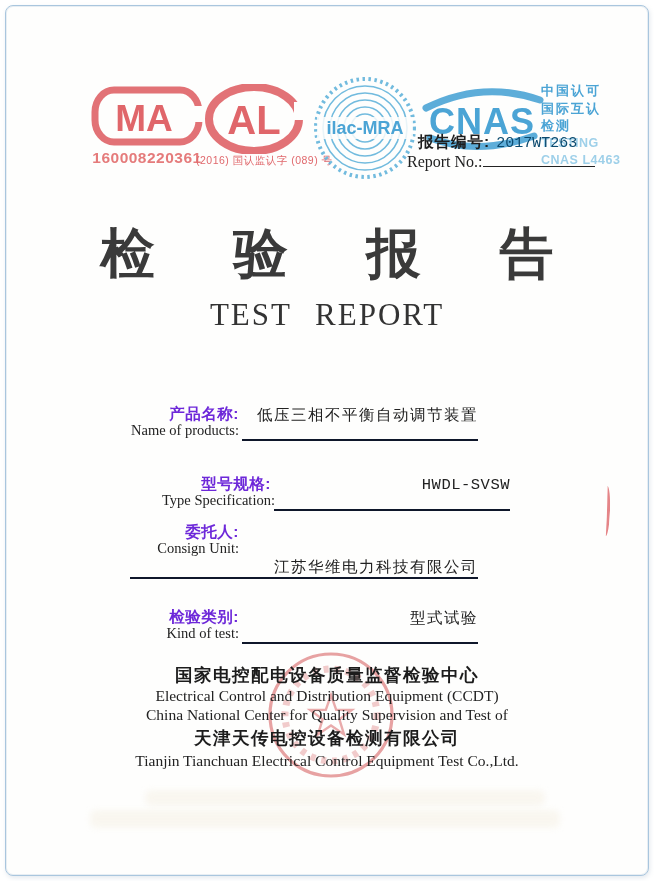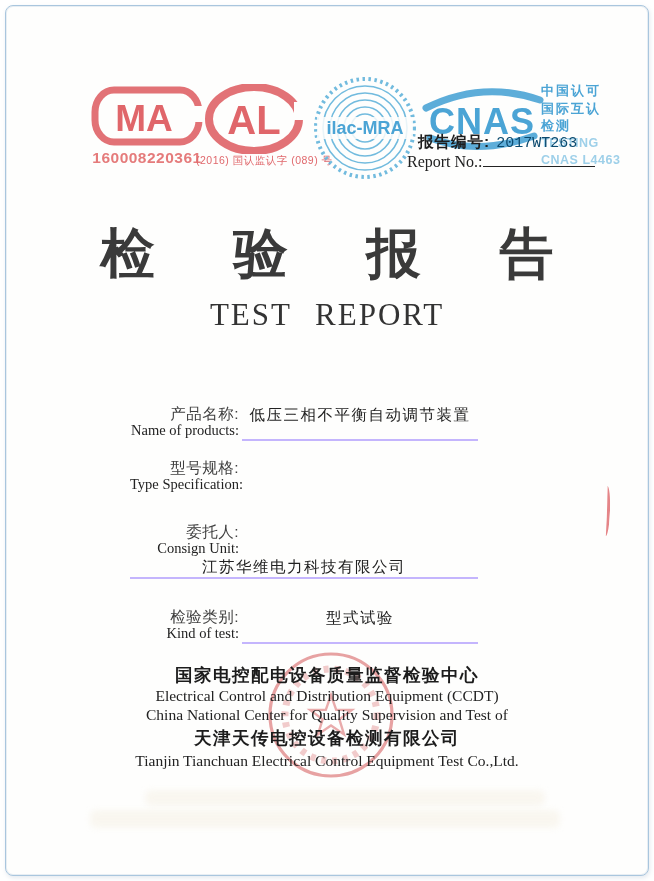--- a/index.html
+++ b/index.html
@@ -40,25 +40,25 @@
   }
   .title-en {
     width:100%; text-align:center;
     font-family:"Liberation Serif", serif;
     font-size:31px; color:#333; letter-spacing:2px; word-spacing:14px;
   }
 
   
   .field-row { position:absolute; left:130px; width:348px; display:flex; }
   .field-labels { width:112px; text-align:right; padding-right:3px; }
-  .field-label-cn { font-size:15.5px; font-weight:normal; color:#404040; line-height:17px; letter-spacing:0.5px; white-space:nowrap; }
+  .field-label-cn { font-size:15.5px; font-weight:bold; color:#6d28d9; line-height:17px; letter-spacing:0.5px; white-space:nowrap; }
   .field-label-en { font-family:"Liberation Serif", serif; font-size:14.5px; color:#222; line-height:17px; white-space:nowrap; }
   .field-value-area {
-    flex:1; border-bottom:2px solid #c4b5fd;
-    text-align:center; height:36px; padding-top:0;
+    flex:1; border-bottom:2px solid #0f172a;
+    text-align:right; height:36px; padding-top:0;
   }
   .field-value { font-size:15.5px; color:#222; letter-spacing:1.5px; line-height:20px; }
   .field-value.mono { font-family:"Liberation Mono", monospace; letter-spacing:0.5px; }
 
   
   .footer-block { position:absolute; left:0; top:664px; width:654px; text-align:center; }
   .footer-cn { font-size:17.5px; font-weight:bold; color:#1c1c1c; letter-spacing:1.5px; line-height:23px; }
   .footer-en { font-family:"Liberation Serif", serif; font-size:15.5px; color:#222; line-height:18.5px; }
 
   .seal-wrap { opacity:.62; }
@@ -134,24 +134,27 @@
 <div class="field-row" style="top:405px;">
   <div class="field-labels">
     <div class="field-label-cn">产品名称:</div>
     <div class="field-label-en">Name of products:</div>
   </div>
   <div class="field-value-area">
     <div class="field-value">低压三相不平衡自动调节装置</div>
   </div>
 </div>
 
-<div class="field-row" style="top:459px;">
+<div class="field-row" style="top:475px;margin-left:32px;">
   <div class="field-labels">
     <div class="field-label-cn">型号规格:</div>
     <div class="field-label-en">Type Specification:</div>
+  </div>
+  <div class="field-value-area">
+    <div class="field-value mono">HWDL-SVSW</div>
   </div>
 </div>
 
 <div class="field-row" style="top:523px;flex-direction:column;">
   <div class="field-labels">
     <div class="field-label-cn">委托人:</div>
     <div class="field-label-en">Consign Unit:</div>
   </div>
   <div class="field-value-area">
     <div class="field-value">江苏华维电力科技有限公司</div>

